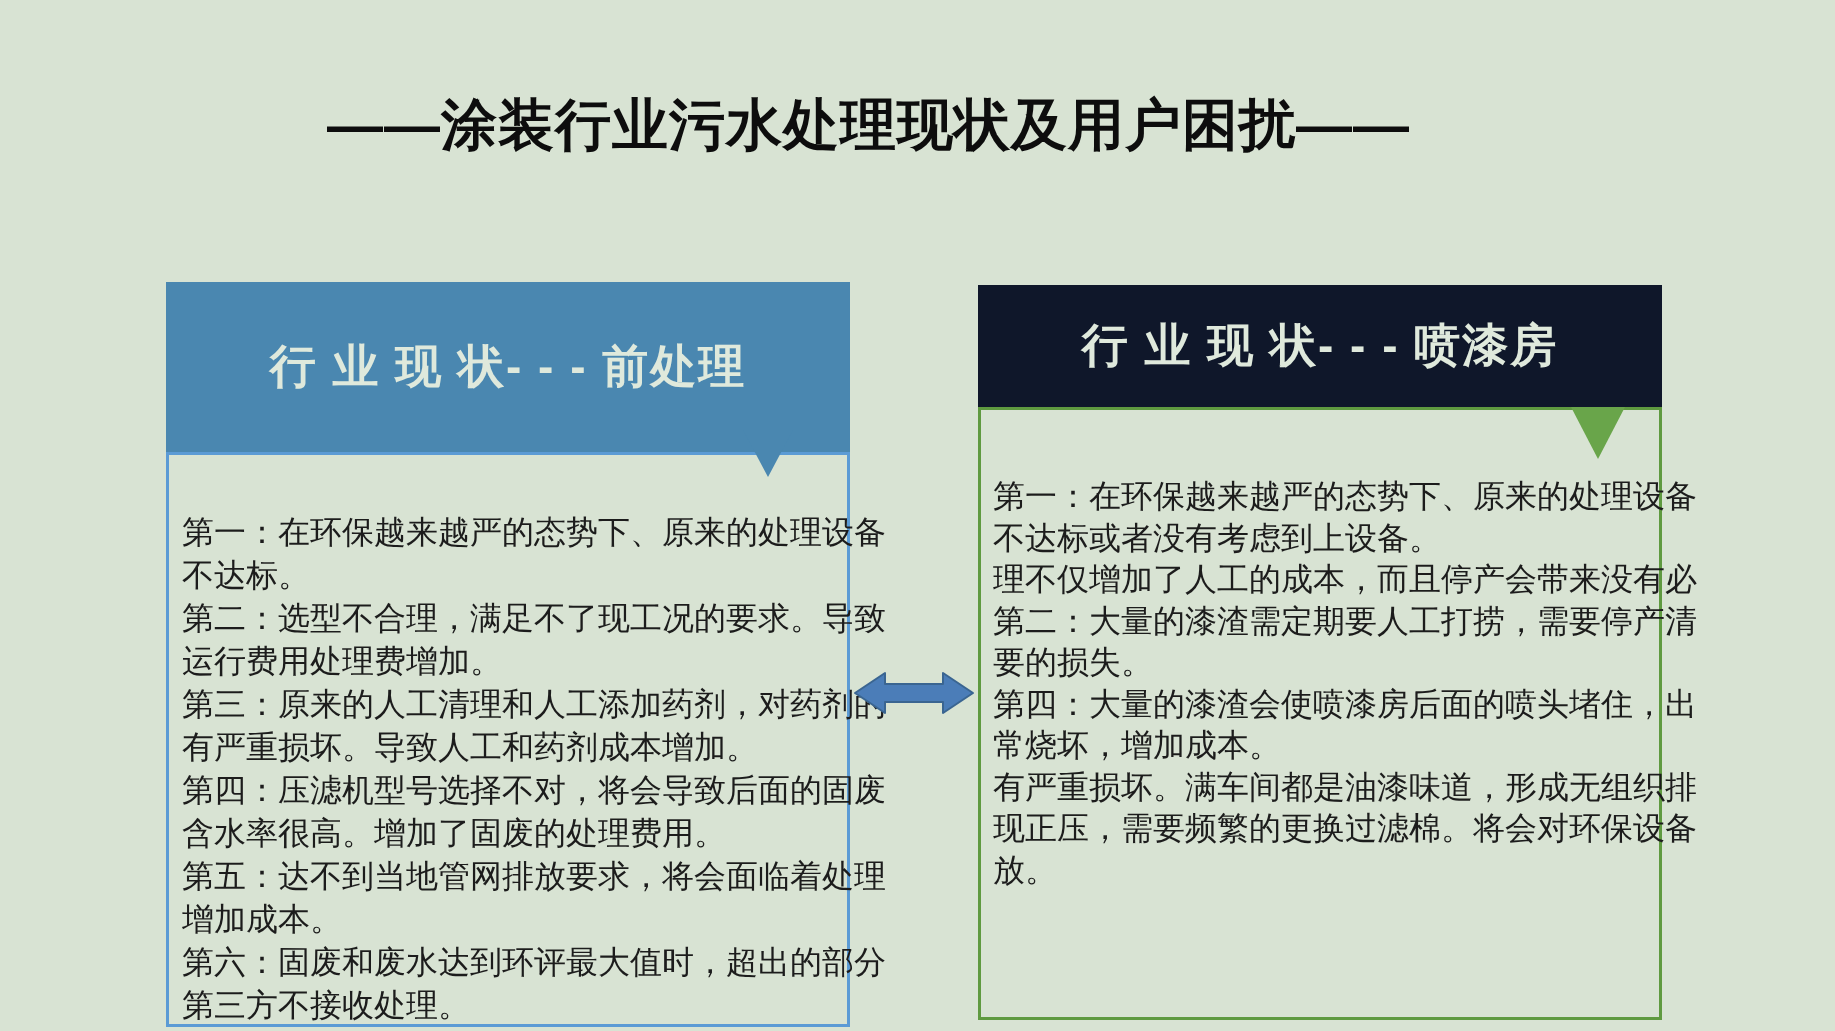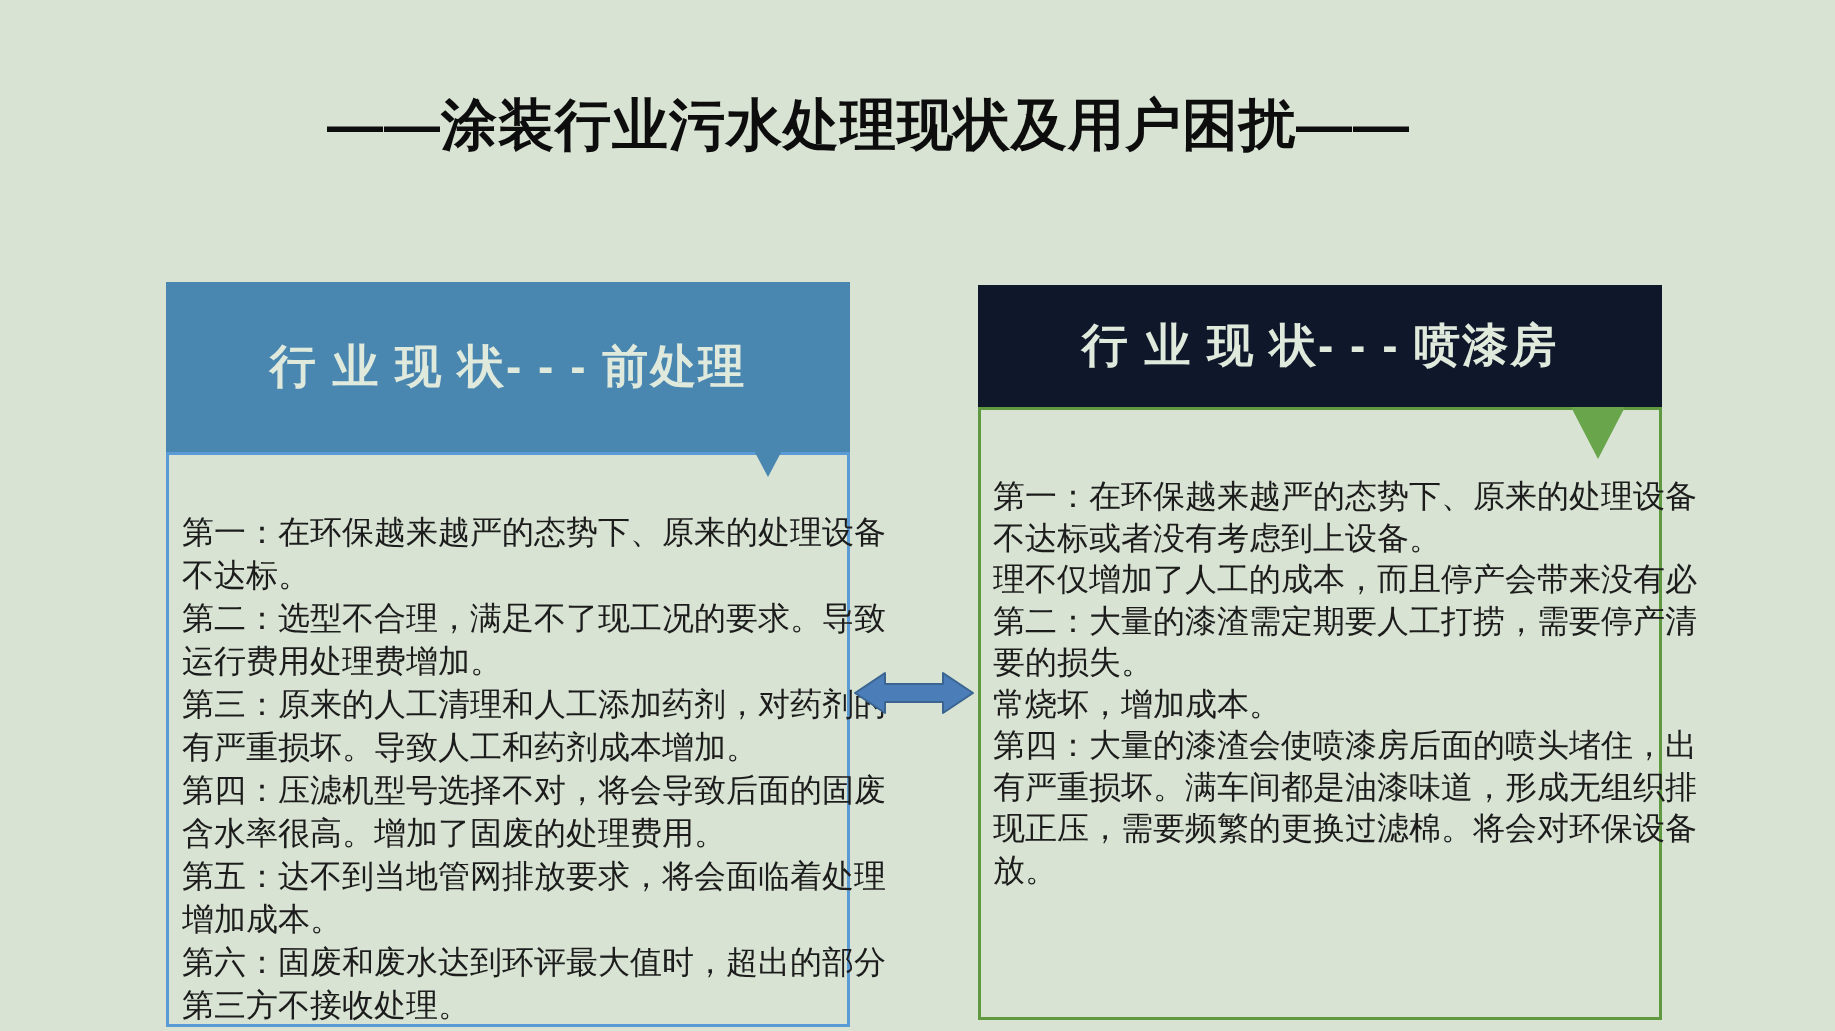--- a/index.html
+++ b/index.html
@@ -103,22 +103,22 @@
 
 <section class="panel panel-right">
   <div class="panel-header">行 业 现 状- - -  喷漆房</div>
   <div class="notch"></div>
   <div class="panel-body">
       <div class="text-line">第一：在环保越来越严的态势下、原来的处理设备</div>
       <div class="text-line">不达标或者没有考虑到上设备。</div>
       <div class="text-line">理不仅增加了人工的成本，而且停产会带来没有必</div>
       <div class="text-line">第二：大量的漆渣需定期要人工打捞，需要停产清</div>
       <div class="text-line">要的损失。</div>
+      <div class="text-line">第四：大量的漆渣会使喷漆房后面的喷头堵住，出</div>
       <div class="text-line">常烧坏，增加成本。</div>
-      <div class="text-line">第四：大量的漆渣会使喷漆房后面的喷头堵住，出</div>
       <div class="text-line">有严重损坏。满车间都是油漆味道，形成无组织排</div>
       <div class="text-line">现正压，需要频繁的更换过滤棉。将会对环保设备</div>
       <div class="text-line">放。</div>
     </div>
 </section>
 
 <svg class="connector" viewBox="0 0 122 48">
   <polygon points="2,24 32,4 32,15 90,15 90,4 120,24 90,44 90,33 32,33 32,44" fill="#4b7db8" stroke="#3a6591" stroke-width="2" stroke-linejoin="round"></polygon>
 </svg>
 

